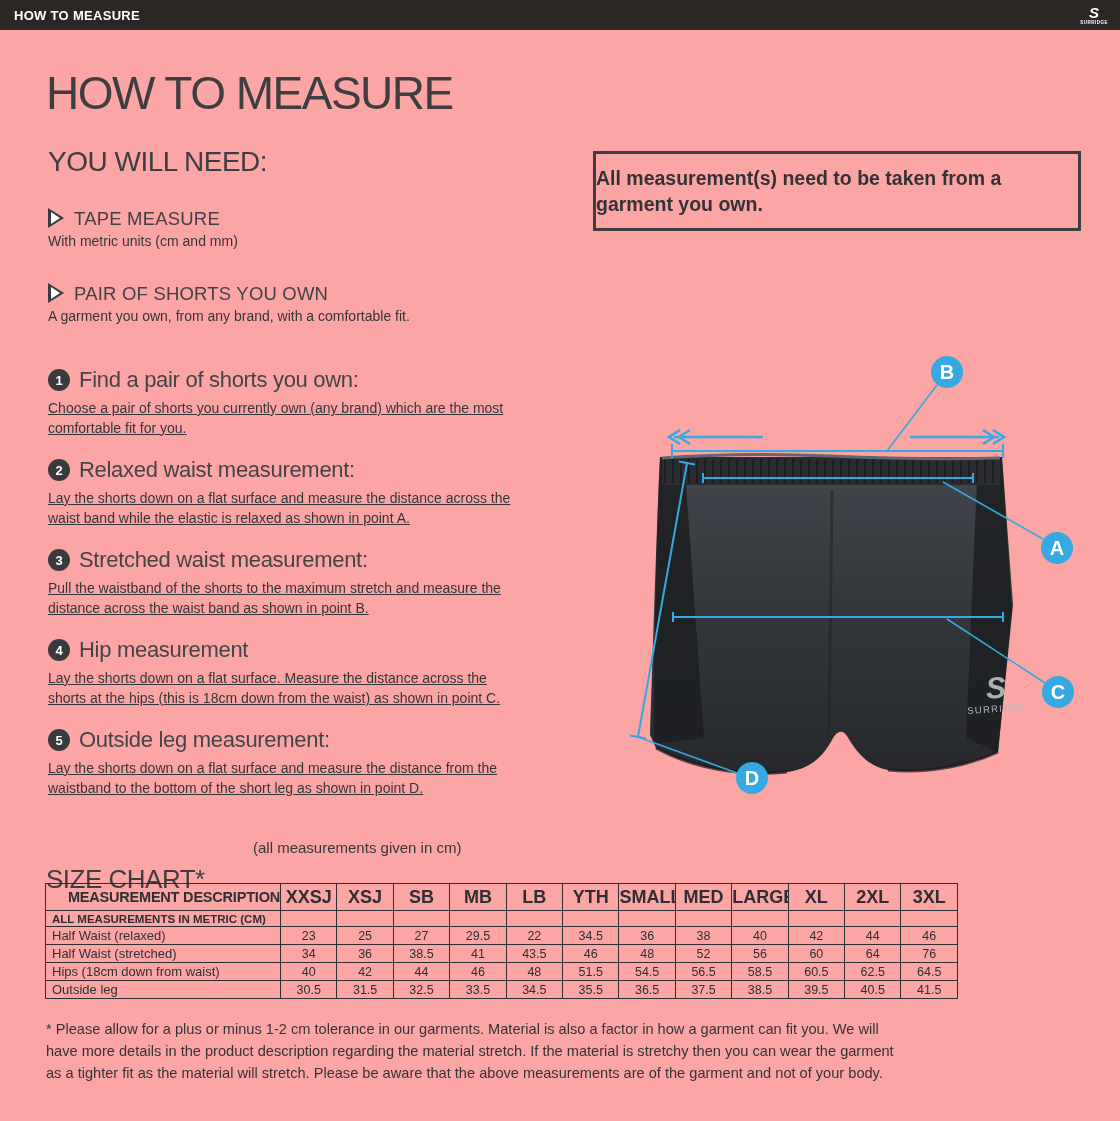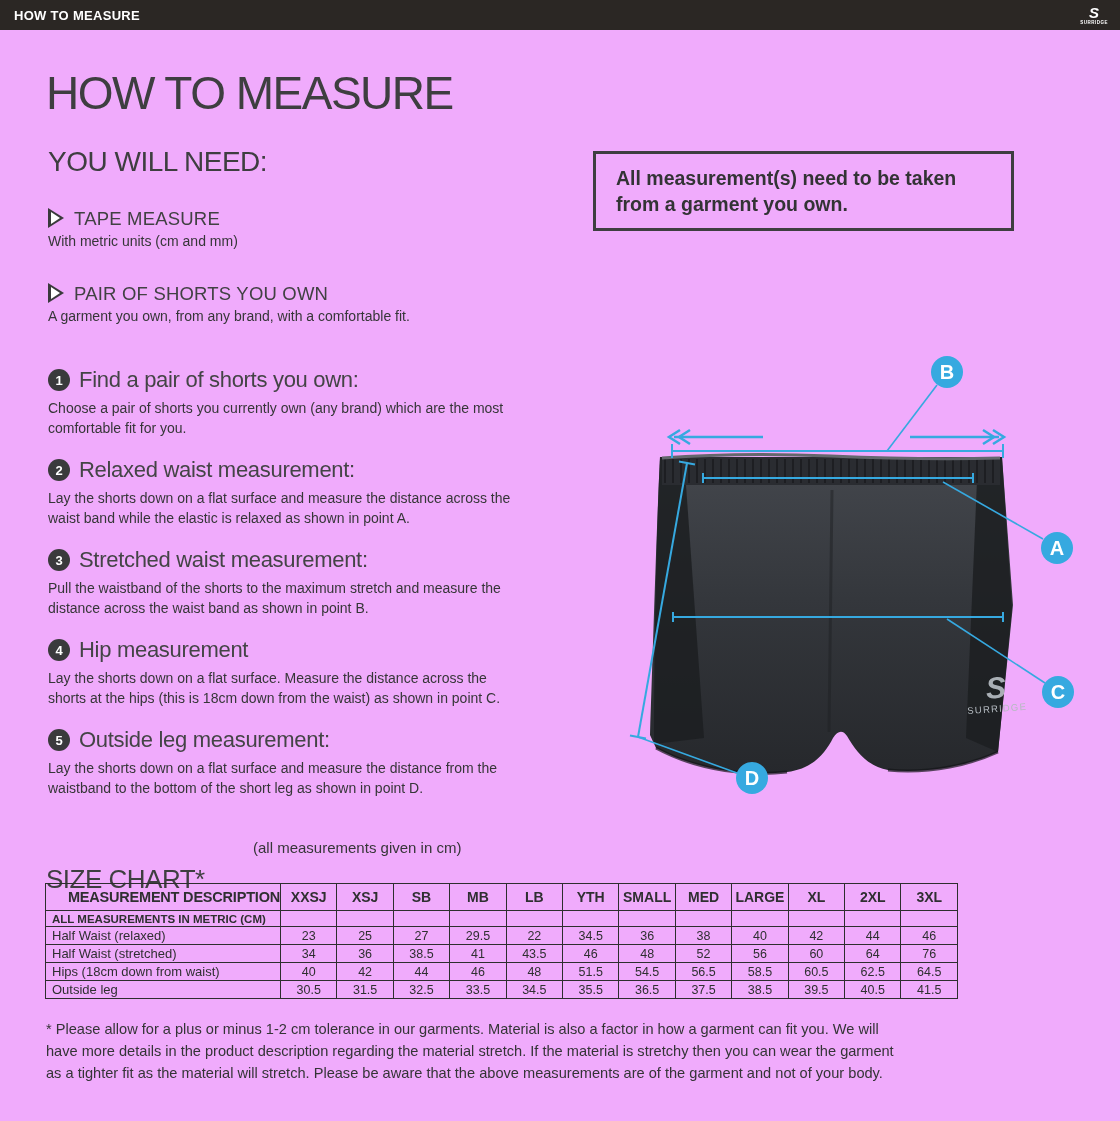--- a/index.html
+++ b/index.html
@@ -1,17 +1,17 @@
 <!DOCTYPE html>
 <html><head>
 <meta charset="utf-8">
 <style>
   * { margin:0; padding:0; box-sizing:border-box; }
   body { background:#fff; font-family:"Liberation Sans", sans-serif; color:#3d3d3f; }
-  .page { position:relative; width:1120px; height:1121px; background:#f0abfc; overflow:hidden; }
+  .page { position:relative; width:1120px; height:1121px; background:#fca5a5; overflow:hidden; }
 
   
   .topbar { position:absolute; left:0; top:0; width:1120px; height:30px; background:#2b2724;
             display:flex; align-items:center; justify-content:space-between; padding:0 12px 0 14px; }
   .topbar-title { color:#fff; font-size:13px; font-weight:600; letter-spacing:.3px; }
   .topbar-logo { display:flex; flex-direction:column; align-items:center; line-height:1; }
   .topbar-logo .s { color:#fff; font-size:15px; font-weight:bold; font-style:italic; }
   .topbar-logo .w { color:#fff; font-size:4.5px; font-weight:bold; letter-spacing:.5px; margin-top:1px; }
 
   .h1 { position:absolute; left:46px; top:66px; font-size:46px; font-weight:400; color:#3e3e40; letter-spacing:-1.5px; }
@@ -19,38 +19,38 @@
 
   .need { position:absolute; left:48px; }
   .need-head { display:flex; align-items:flex-start; gap:10px; }
   .tri { width:0; height:0; border-top:10px solid transparent; border-bottom:10px solid transparent;
          border-left:16px solid #3a3a3c; position:relative; }
   .tri:after { content:""; position:absolute; left:-13px; top:-6px; width:0; height:0;
                border-top:6px solid transparent; border-bottom:6px solid transparent; border-left:9px solid #fff; }
   .need-title { font-size:18.5px; color:#414143; letter-spacing:.2px; }
   .need-sub { font-size:14px; color:#363638; margin-top:3px; }
 
-  .callout { position:absolute; left:593px; top:151px; width:421px; height:80px; border:3px solid #3e3e40;
-             padding:12px 20px; font-size:19.5px; font-weight:bold; color:#333335; line-height:1.33; }
+  .callout { position:absolute; left:593px; top:151px; width:488px; height:80px; border:3px solid #3e3e40;
+             padding:12px 0; font-size:19.5px; font-weight:bold; color:#333335; line-height:1.33; }
 
   .step { position:absolute; left:48px; width:472px; }
   .step-head { display:flex; align-items:center; gap:9px; }
   .step-num { width:22px; height:22px; border-radius:50%; background:#3a3a3c; color:#fff;
               font-size:13px; font-weight:bold; display:flex; align-items:center; justify-content:center; flex:0 0 22px; }
   .step-title { font-size:22px; font-weight:400; color:#444446; letter-spacing:-.3px; }
-  .step-body { margin-top:6px; font-size:14px; color:#363638; line-height:1.4; }
+  .step-body { margin-top:6px; font-size:14px; color:#363638; line-height:1.4;text-decoration:underline; }
 
   .diagram { position:absolute; left:620px; top:340px; width:490px; height:465px; }
 
   .sc-head { position:absolute; left:46px; top:864px; font-size:26px; font-weight:400; color:#3e3e40; letter-spacing:-.5px; }
   .sc-sub { position:absolute; left:253px; top:839px; font-size:15px; color:#363638; }
 
   table.size { position:absolute; left:45px; top:883px; width:913px; border-collapse:collapse; table-layout:fixed; }
   table.size th, table.size td { border:1.5px solid #2e2e2e; color:#2f2f31; overflow:hidden; white-space:nowrap; }
-  table.size th { font-size:14px; font-weight:bold; height:27px; text-align:center; }
+  table.size th { font-size:18px; font-weight:bold; height:27px; text-align:center; }
   table.size th.desc { font-size:14.5px; text-align:right; padding-left:7px; width:235px; letter-spacing:-.2px; }
   table.size td { font-size:12.5px; text-align:center; height:18px; }
   table.size td.desc { text-align:left; padding-left:6px; font-size:13px; }
   table.size tr.metric td { height:16px; }
   table.size tr.metric td.desc { font-size:11.5px; font-weight:bold; }
 
   .footnote { position:absolute; left:46px; top:1019px; width:856px; font-size:14.6px; color:#343436; line-height:1.5; }
 </style>
 </head>
 <body>

